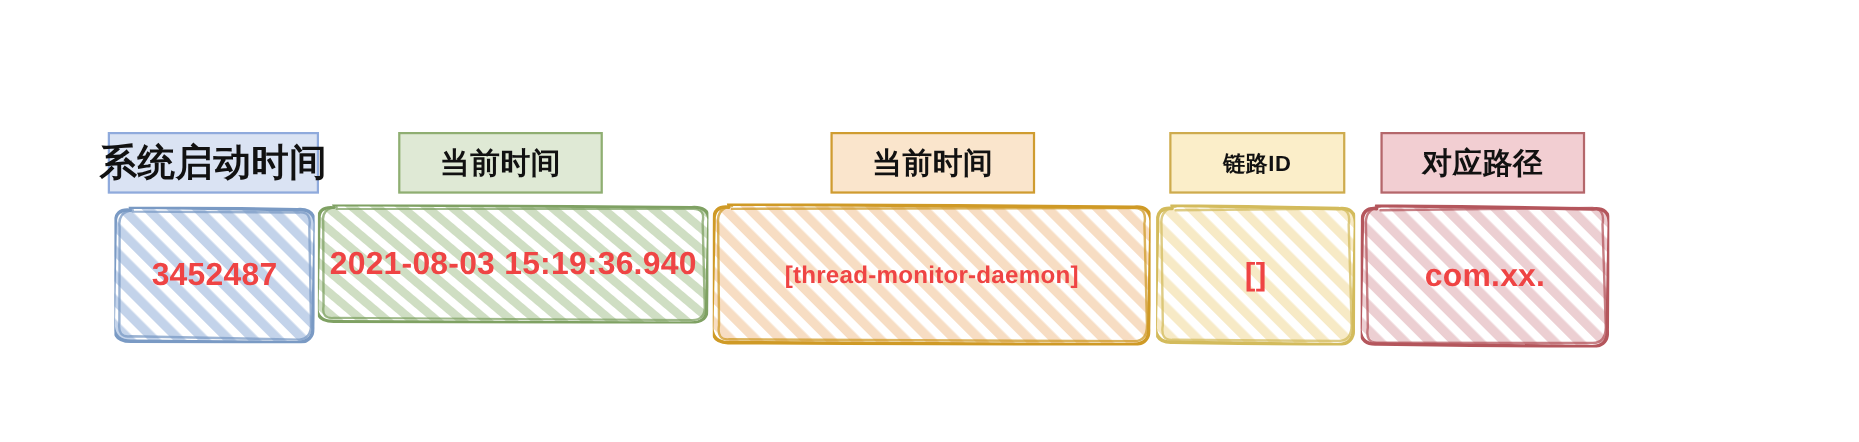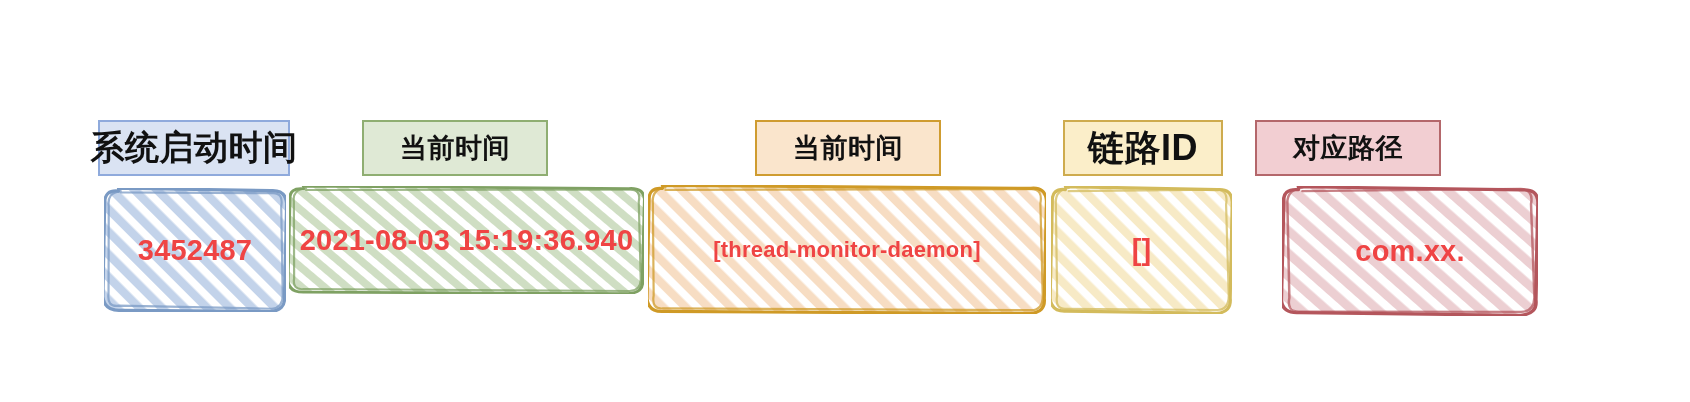--- a/index.html
+++ b/index.html
@@ -62,21 +62,21 @@
     z-index: 2;
   }
 </style>
 </head>
 <body>
 
 <div id="diagram" style="background: rgb(255, 255, 255);">
     <div class="label-box" style="left: 98px; top: 120px; width: 192px; height: 56px; background: rgb(218, 227, 243); border-color: rgb(143, 170, 220); font-size: 34px;">系统启动时间</div>
     <div class="label-box" style="left: 362px; top: 120px; width: 186px; height: 56px; background: rgb(223, 233, 213); border-color: rgb(143, 174, 114); font-size: 27px;">当前时间</div>
     <div class="label-box" style="left: 755px; top: 120px; width: 186px; height: 56px; background: rgb(250, 229, 204); border-color: rgb(207, 156, 48); font-size: 27px;">当前时间</div>
-    <div class="label-box" style="left: 1063px; top: 120px; width: 160px; height: 56px; background: rgb(251, 238, 201); border-color: rgb(206, 171, 78); font-size: 36px;">链路ID</div>
+    <div class="label-box" style="left: 1063px; top: 120px; width: 160px; height: 56px; background: rgb(251, 238, 201); border-color: rgb(206, 171, 78); font-size: 20px;">链路ID</div>
     <div class="label-box" style="left: 1255px; top: 120px; width: 186px; height: 56px; background: rgb(242, 206, 210); border-color: rgb(180, 103, 107); font-size: 27px;">对应路径</div>
     <div class="value-box" style="left: 104px; top: 188px; width: 182px; height: 124px; z-index: 10;">
       <svg class="sketch" viewBox="0 0 182 124" preserveAspectRatio="none">
         <defs>
           <pattern id="hatch0" patternUnits="userSpaceOnUse" width="16" height="16" patternTransform="rotate(-45)">
             <rect x="0" y="0" width="8.5" height="16" fill="#c3d3ea"></rect>
           </pattern>
         </defs>
         <path d="M 14.45051293911485 0.1411726343709716 L 166.46510237331722 2.6368883463254873 Q 181.4610022098508 1.4725695061057011 182.65223504348253 15.472569506105701 L 180.49653161703299 108.77253684325417 Q 181.4610022098508 122.77253684325417 166.10796410003493 123.51001378102774 L 15.927274530480565 122.28281014165 Q 0.45051293911484946 122.77253684325417 -1.1084080926712323 108.77253684325417 L 0.6787058521558793 15.472569506105701 Q 0.45051293911484946 1.4725695061057011 14.45051293911485 3.0697735271221633" fill="url(#hatch0)" stroke="none"></path>
         <path d="M 14.45051293911485 0.1411726343709716 L 166.46510237331722 2.6368883463254873 Q 181.4610022098508 1.4725695061057011 182.65223504348253 15.472569506105701 L 180.49653161703299 108.77253684325417 Q 181.4610022098508 122.77253684325417 166.10796410003493 123.51001378102774 L 15.927274530480565 122.28281014165 Q 0.45051293911484946 122.77253684325417 -1.1084080926712323 108.77253684325417 L 0.6787058521558793 15.472569506105701 Q 0.45051293911484946 1.4725695061057011 14.45051293911485 3.0697735271221633" fill="none" stroke="#7a9ac4" stroke-width="3.2" stroke-linecap="round" stroke-linejoin="round" opacity="1"></path>
@@ -116,21 +116,21 @@
           <pattern id="hatch3" patternUnits="userSpaceOnUse" width="16" height="16" patternTransform="rotate(-45)">
             <rect x="0" y="0" width="8.5" height="16" fill="#f7eac6"></rect>
           </pattern>
         </defs>
         <path d="M 14.425105213765715 0.5692887305343073 L 166.21567809321644 3.6646898723190855 Q 180.59992904941367 2.1492214050048086 181.23842393562612 16.14922140500481 L 179.19157825077184 112.11919213050696 Q 180.59992904941367 126.11919213050696 165.72516092518308 127.38078666826098 L 15.511525879954403 125.0398619326446 Q 0.42510521376571475 126.11919213050696 -0.842390253520636 112.11919213050696 L 1.2917928949214696 16.14922140500481 Q 0.42510521376571475 2.1492214050048086 14.425105213765715 3.562117510381121" fill="url(#hatch3)" stroke="none"></path>
         <path d="M 14.425105213765715 0.5692887305343073 L 166.21567809321644 3.6646898723190855 Q 180.59992904941367 2.1492214050048086 181.23842393562612 16.14922140500481 L 179.19157825077184 112.11919213050696 Q 180.59992904941367 126.11919213050696 165.72516092518308 127.38078666826098 L 15.511525879954403 125.0398619326446 Q 0.42510521376571475 126.11919213050696 -0.842390253520636 112.11919213050696 L 1.2917928949214696 16.14922140500481 Q 0.42510521376571475 2.1492214050048086 14.425105213765715 3.562117510381121" fill="none" stroke="#d3bb5c" stroke-width="3.2" stroke-linecap="round" stroke-linejoin="round" opacity="1"></path>
         <path d="M 17.70567057455039 5.061944166207438 L 166.1335877995504 3.552279456071699 Q 177.6463824215487 4.0984776878644755 175.06754360608954 18.098477687864474 L 177.75993944076657 109.67443144201476 Q 177.6463824215487 123.67443144201476 166.24427223243893 123.99671174274981 L 15.161848408083408 122.92538452830706 Q 3.705670574550391 123.67443144201476 6.123828212052034 109.67443144201476 L 4.8604018785407055 18.098477687864474 Q 3.705670574550391 4.0984776878644755 17.70567057455039 1.8740445858249526" fill="none" stroke="#d3bb5c" stroke-width="2.2" stroke-linecap="round" stroke-linejoin="round" opacity="0.75"></path>
       </svg>
       <div class="value-text" style="font-size: 29px;">[]</div>
     </div>
-    <div class="value-box" style="left: 1237px; top: 186px; width: 256px; height: 130px; z-index: 6; margin-left: 45px;">
+    <div class="value-box" style="left: 1237px; top: 186px; width: 226px; height: 130px; z-index: 6;">
       <svg class="sketch" viewBox="0 0 226 130" preserveAspectRatio="none">
         <defs>
           <pattern id="hatch4" patternUnits="userSpaceOnUse" width="16" height="16" patternTransform="rotate(-45)">
             <rect x="0" y="0" width="8.5" height="16" fill="#eccfd2"></rect>
           </pattern>
         </defs>
         <path d="M 14.48146977821115 0.775084950598206 L 211.42261641773686 3.9480610500559172 Q 225.58142470239025 2.374894307658788 226.00415672005622 16.37489430765879 L 224.07917797702598 113.89041482943678 Q 225.58142470239025 127.89041482943678 210.90666691213525 129.2794602074271 L 15.389262015230623 126.65366603230918 Q 0.48146977821114967 127.89041482943678 -0.6338067327507924 113.89041482943678 L 1.531113208703698 16.37489430765879 Q 0.48146977821114967 2.374894307658788 14.48146977821115 3.6662651924984657" fill="url(#hatch4)" stroke="none"></path>
         <path d="M 14.48146977821115 0.775084950598206 L 211.42261641773686 3.9480610500559172 Q 225.58142470239025 2.374894307658788 226.00415672005622 16.37489430765879 L 224.07917797702598 113.89041482943678 Q 225.58142470239025 127.89041482943678 210.90666691213525 129.2794602074271 L 15.389262015230623 126.65366603230918 Q 0.48146977821114967 127.89041482943678 -0.6338067327507924 113.89041482943678 L 1.531113208703698 16.37489430765879 Q 0.48146977821114967 2.374894307658788 14.48146977821115 3.6662651924984657" fill="none" stroke="#b4565c" stroke-width="3.2" stroke-linecap="round" stroke-linejoin="round" opacity="1"></path>
         <path d="M 17.968101014022025 5.156127070864536 L 210.69736844052812 2.9549420909202126 Q 222.3436240581929 3.858095559585365 219.83836132213875 17.858095559585365 L 222.82647987139836 111.86402104124755 Q 222.3436240581929 125.86402104124755 210.9298935338974 125.81505305201414 L 15.37361637957542 125.4777229830158 Q 3.968101014022027 125.86402104124755 6.497778007398952 111.86402104124755 L 4.7787926075447125 17.858095559585365 Q 3.968101014022027 3.858095559585365 17.968101014022025 1.464424970309242" fill="none" stroke="#b4565c" stroke-width="2.2" stroke-linecap="round" stroke-linejoin="round" opacity="0.75"></path>
       </svg>

